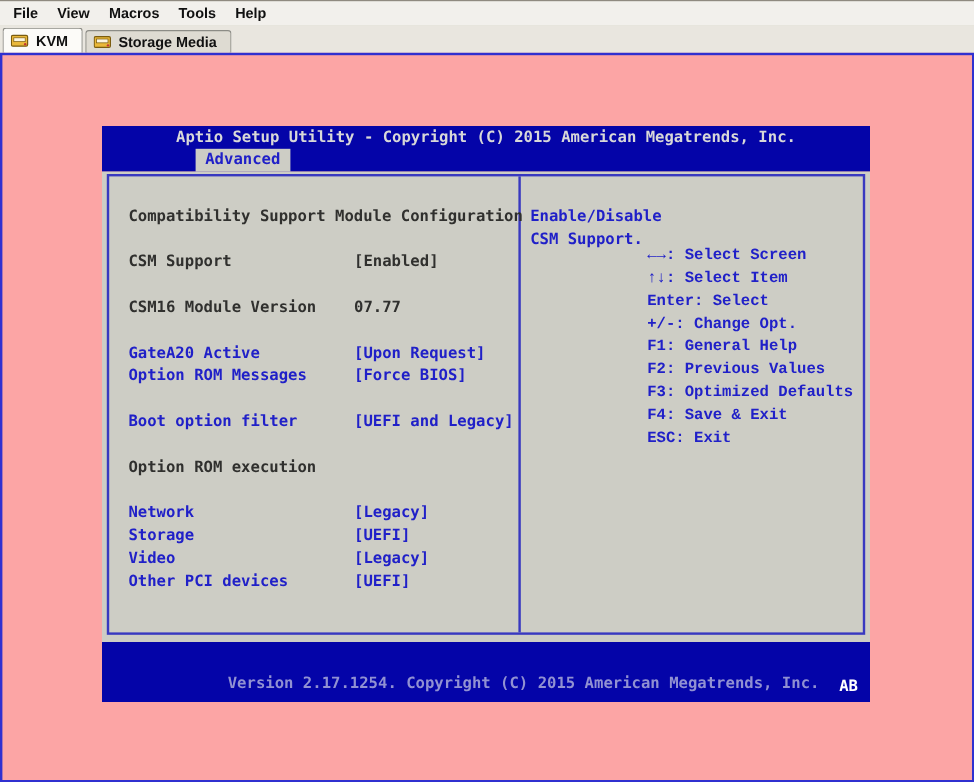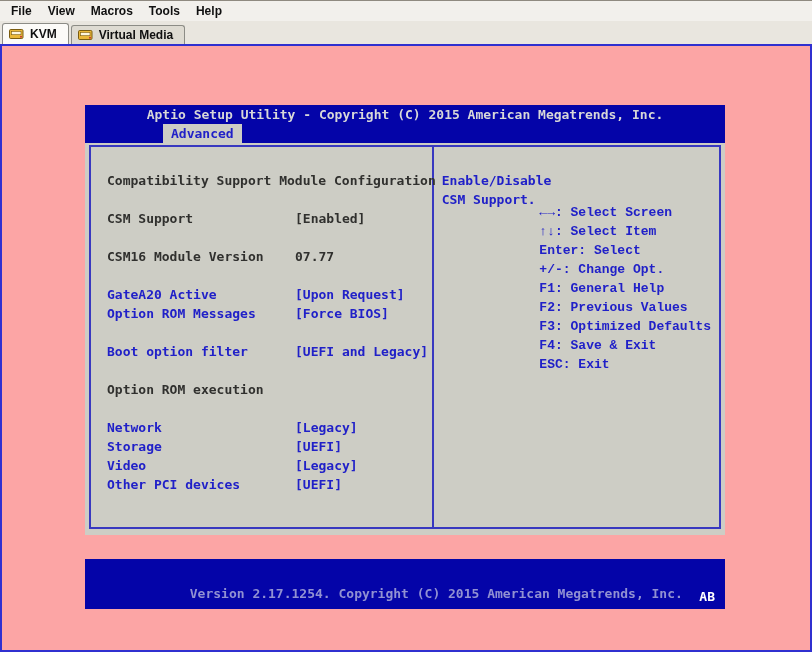--- a/index.html
+++ b/index.html
@@ -65,21 +65,21 @@
   .lbl { display:inline-block; width:188px; }
 
   .help { line-height:19px; color:var(--bios-blue-text,#2020c8); height:174px; }
   .help-divider { border-top:2px solid var(--bios-border,#3838c0); margin:0 -6px; }
   .legend { padding-top:32px;font-family:Liberation Mono, monospace; }
   .legend div { line-height:19px; white-space:pre; color:var(--bios-blue-text,#2020c8); }
 
   .bios-footer {
     height:50px; background:var(--bios-bar,#0404a8); position:relative;
     padding-top:12px; text-align:center;
-    color:var(--bios-footer-text,#9191d2); white-space:pre;margin-top:24px;
+    color:var(--bios-footer-text,#9191d2); white-space:pre;
   }
   .footer-right { position:absolute; right:10px; bottom:5px; color:#ffffff; }
 </style>
 </head>
 <body>
 
 <div class="window">
 
   <div class="menubar">
     <span class="menu-item">File</span>
@@ -97,21 +97,21 @@
         <circle cx="12" cy="9.8" r="1" fill="#c23434"></circle>
       </svg>
       <span>KVM</span>
     </div>
     <div class="tab">
       <svg class="tab-icon" width="16" height="13" viewBox="0 0 16 13">
         <rect x="0.5" y="2.5" width="13.5" height="9" rx="1.2" fill="#eab83a" stroke="#7a5c10"></rect>
         <rect x="2.5" y="4.5" width="9.5" height="3.2" fill="#fdf6e0" stroke="#7a5c10" stroke-width="0.6"></rect>
         <circle cx="12" cy="9.8" r="1" fill="#c23434"></circle>
       </svg>
-      <span>Virtual Media</span>
+      <span>Storage Media</span>
     </div>
   </div>
 
   <div class="screen">
     <div class="bios">
 
       <div class="bios-header">
         <div class="bios-title">Aptio Setup Utility - Copyright (C) 2015 American Megatrends, Inc.</div>
         <div class="bios-menu-row">
           <span class="bios-advanced">Advanced</span>

